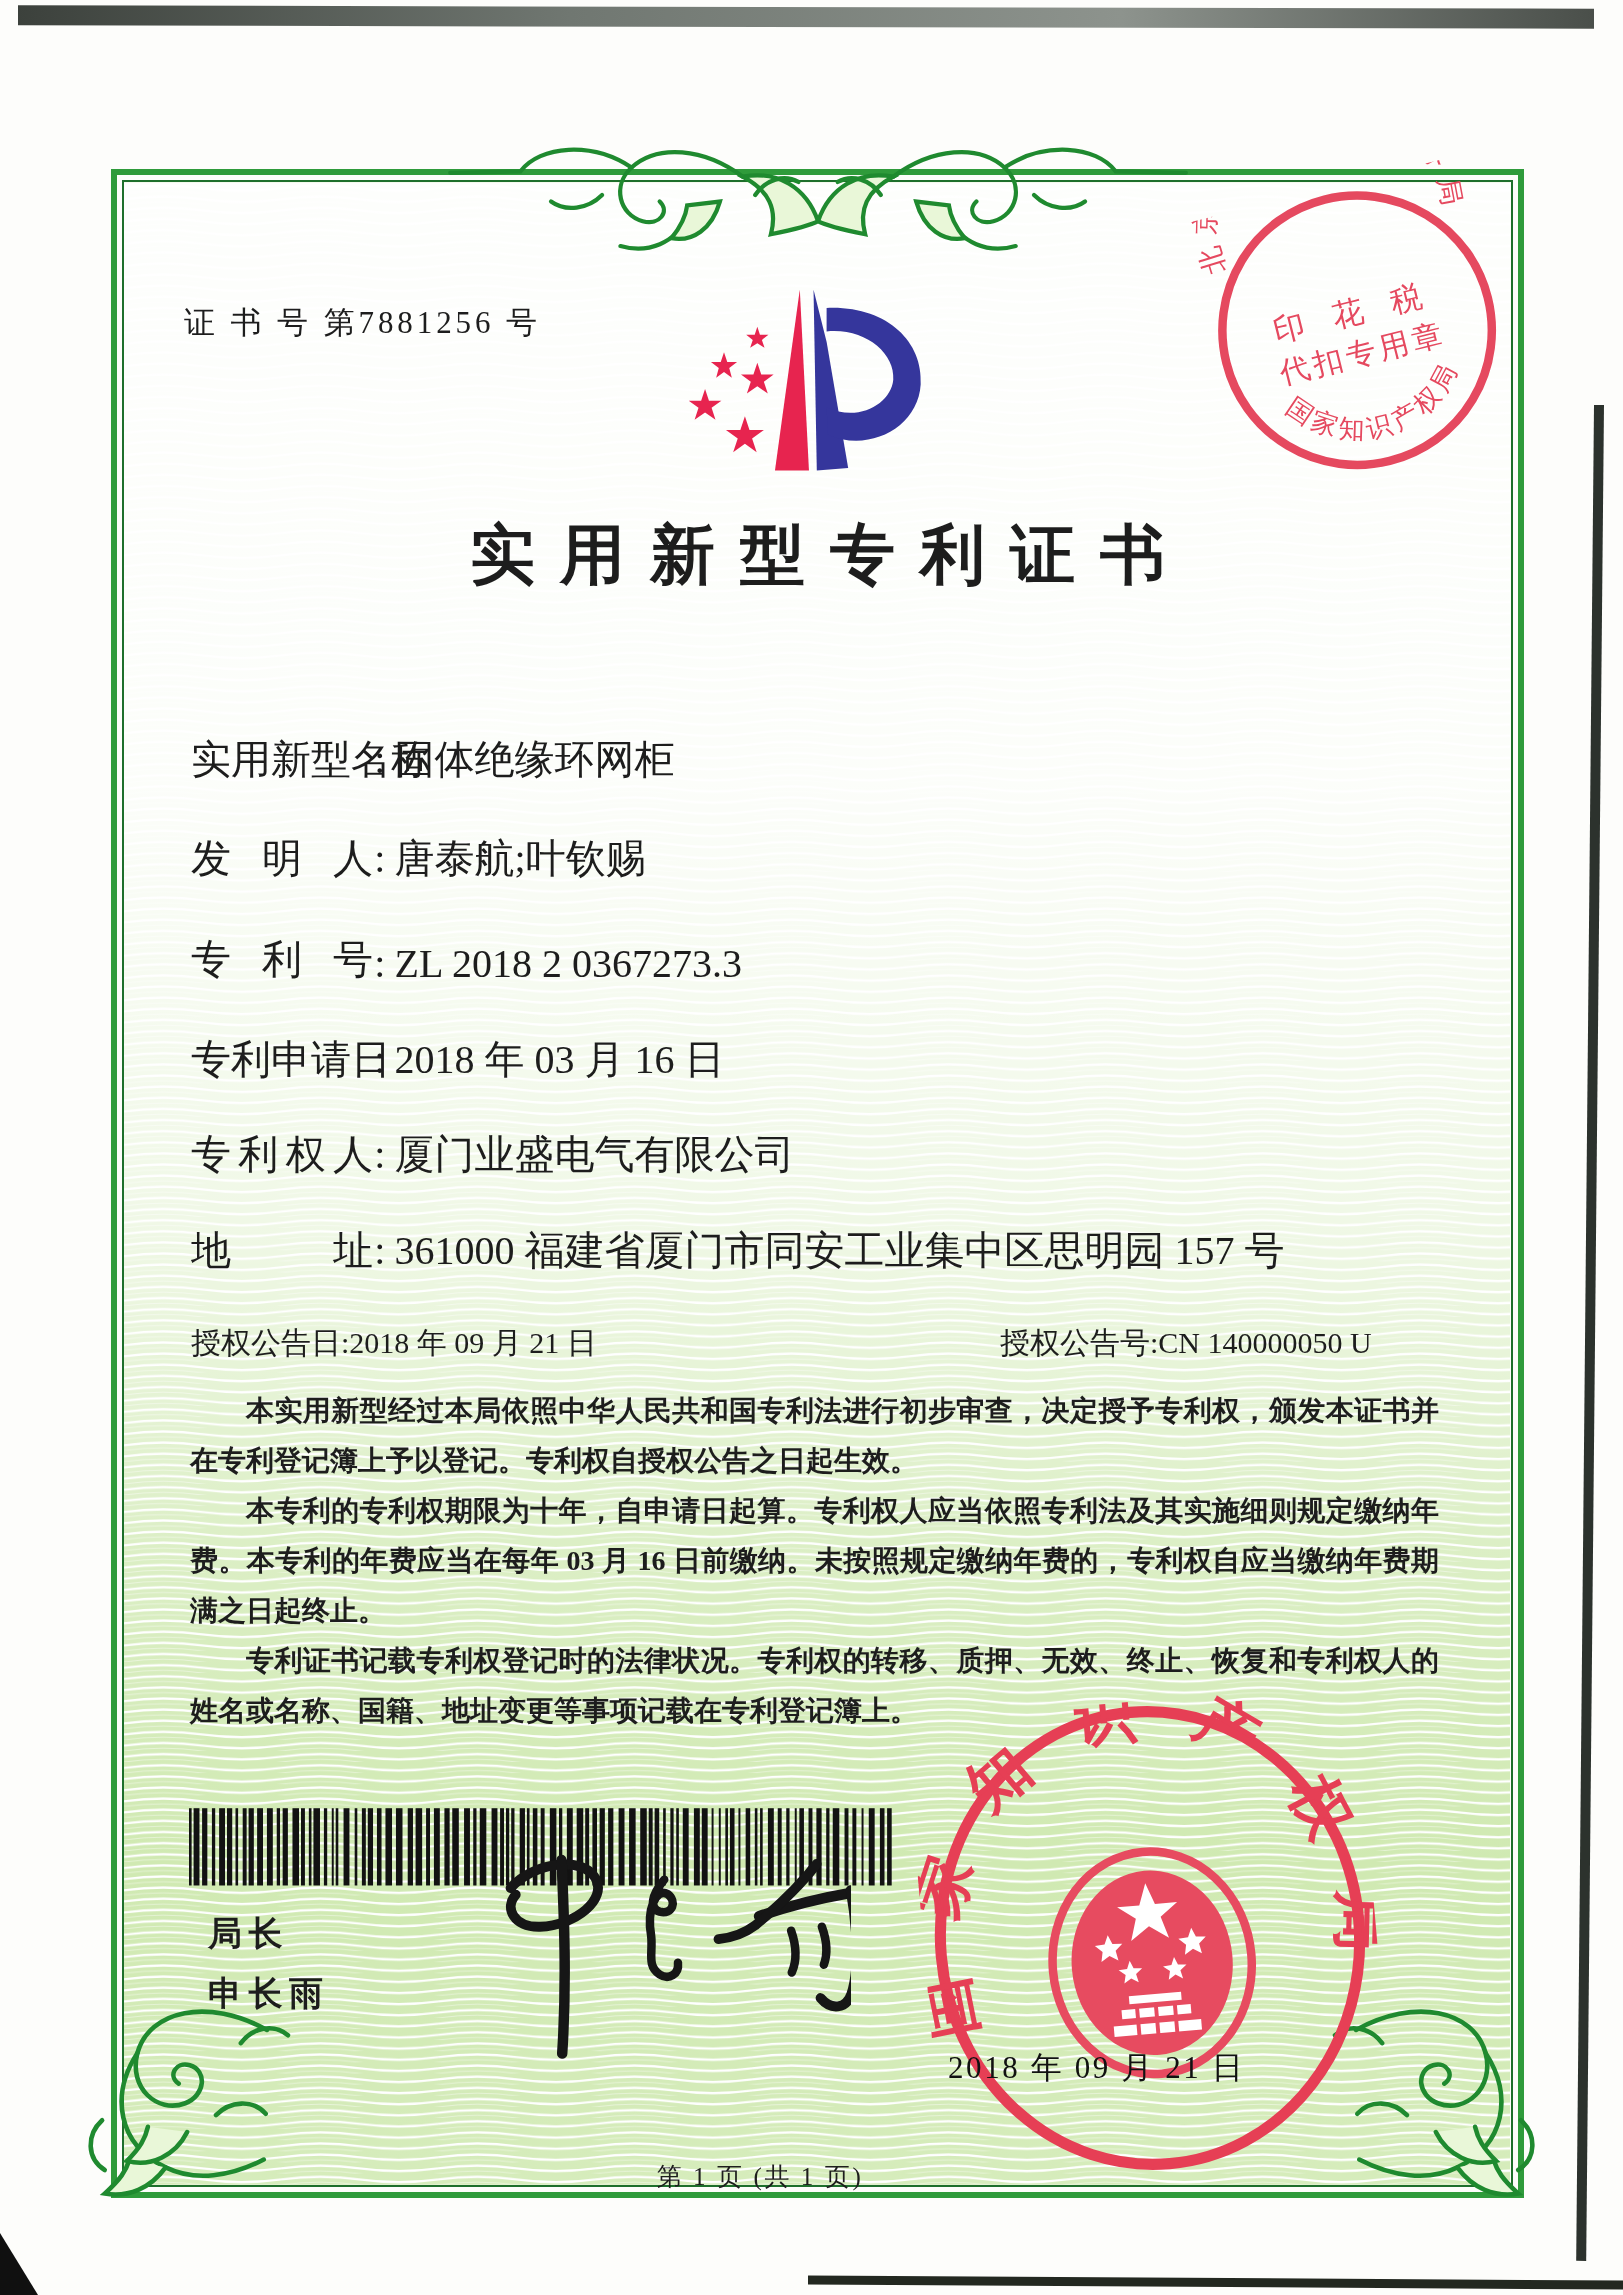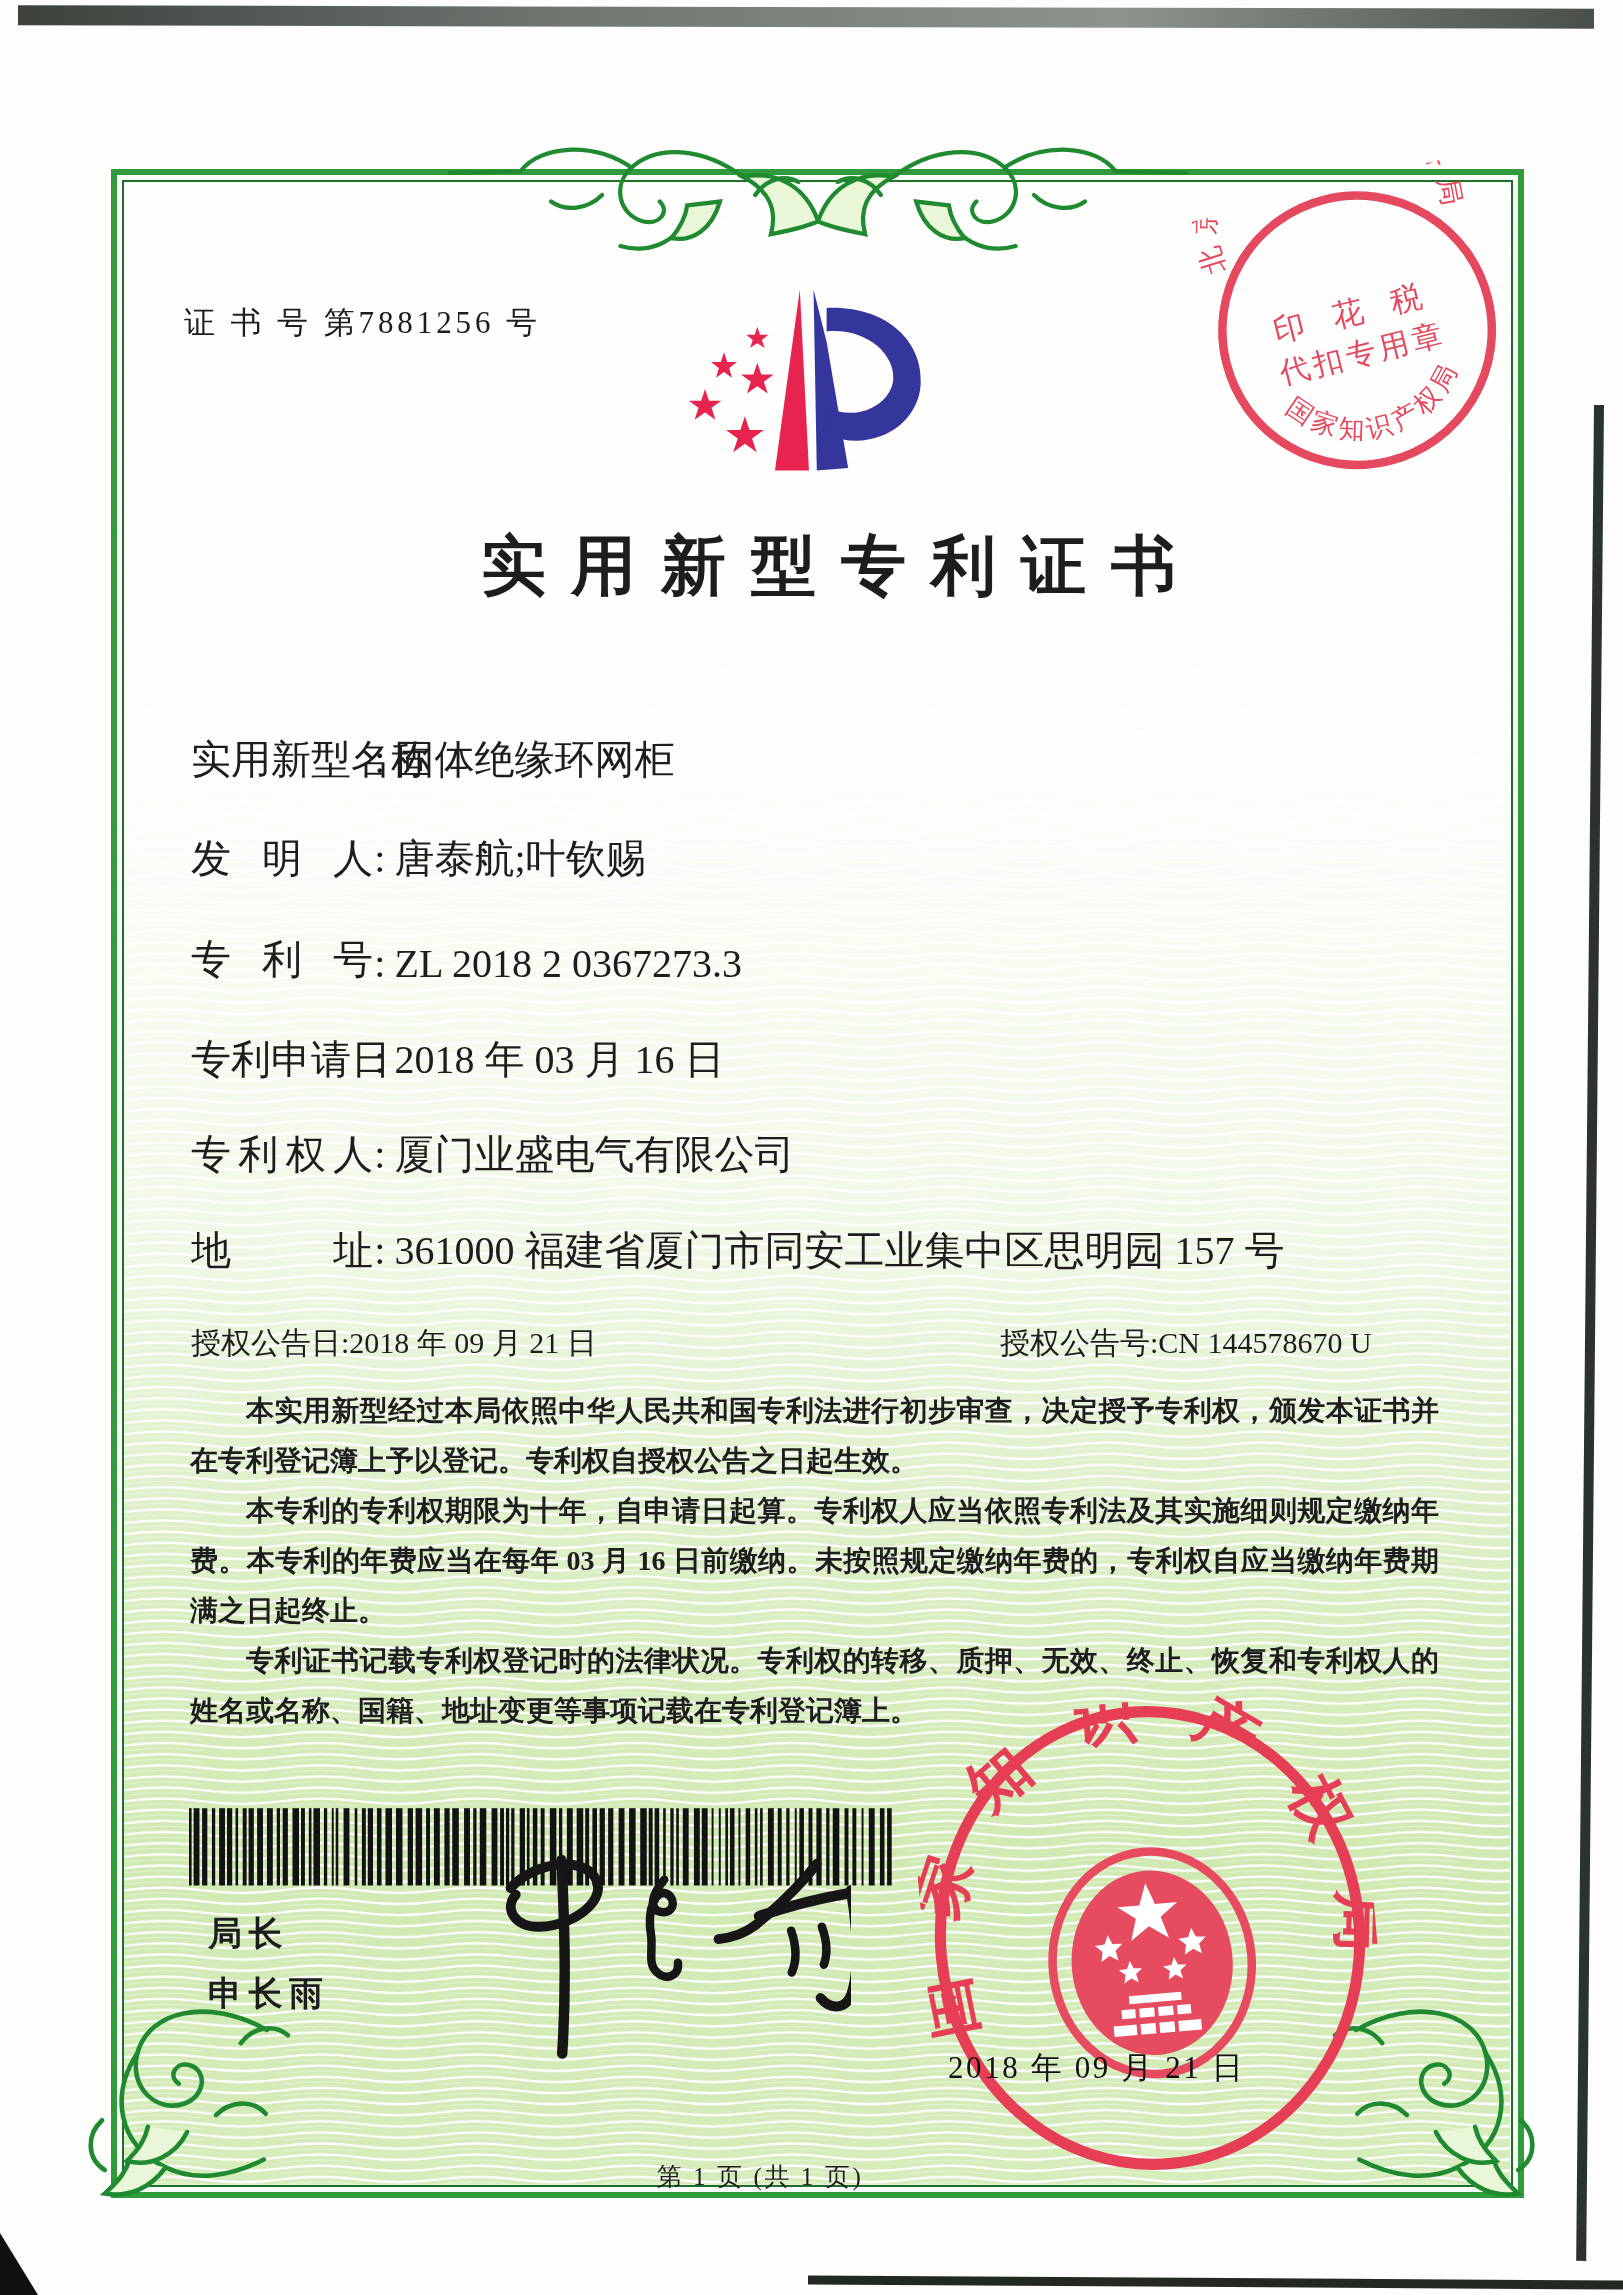--- a/index.html
+++ b/index.html
@@ -142,21 +142,21 @@
       <text font-size="42" fill="#e5495f" letter-spacing="15" font-family="Liberation Serif, DejaVu Serif, serif">
         <textPath href="#taxTop" startOffset="50%" text-anchor="middle">北京市海淀区地方税务局</textPath>
       </text>
       <text font-size="40" fill="#e5495f" letter-spacing="6" font-family="Liberation Serif, DejaVu Serif, serif">
         <textPath href="#taxBottom" startOffset="50%" text-anchor="middle">国家知识产权局</textPath>
       </text>
       <text x="222" y="210" text-anchor="middle" font-size="48" fill="#e5495f" letter-spacing="16" font-family="Liberation Serif, DejaVu Serif, serif">印 花 税</text>
       <text x="222" y="274" text-anchor="middle" font-size="46" fill="#e5495f" letter-spacing="6" font-family="Liberation Serif, DejaVu Serif, serif">代扣专用章</text>
     </svg>
 
-    <h1 class="title" style="margin:11px;">实用新型专利证书</h1>
+    <h1 class="title" style="margin:0;">实用新型专利证书</h1>
 
     <div class="field r1">
       <span class="lbl">实用新型名称</span><span class="colon">:</span><span>固体绝缘环网柜</span>
     </div>
     <div class="field r2">
       <span class="lbl">发明人</span><span class="colon">:</span><span>唐泰航;叶钦赐</span>
     </div>
     <div class="field r3">
       <span class="lbl">专利号</span><span class="colon">:</span><span>ZL 2018 2 0367273.3</span>
     </div>
@@ -165,21 +165,21 @@
     </div>
     <div class="field r5">
       <span class="lbl">专利权人</span><span class="colon">:</span><span>厦门业盛电气有限公司</span>
     </div>
     <div class="field r6">
       <span class="lbl">地址</span><span class="colon">:</span><span>361000 福建省厦门市同安工业集中区思明园 157 号</span>
     </div>
 
     <div class="grant-row">
       <span class="grant-date"><span>授权公告日</span><span class="colon">:</span><span>2018 年 09 月 21 日</span></span>
-      <span class="grant-no"><span>授权公告号</span><span class="colon">:</span><span>CN 144578670 U</span></span>
+      <span class="grant-no"><span>授权公告号</span><span class="colon">:</span><span>CN 140000050 U</span></span>
     </div>
 
     <div class="body-text">
       <p>本实用新型经过本局依照中华人民共和国专利法进行初步审查，决定授予专利权，颁发本证书并在专利登记簿上予以登记。专利权自授权公告之日起生效。</p>
       <p>本专利的专利权期限为十年，自申请日起算。专利权人应当依照专利法及其实施细则规定缴纳年费。本专利的年费应当在每年 03 月 16 日前缴纳。未按照规定缴纳年费的，专利权自应当缴纳年费期满之日起终止。</p>
       <p>专利证书记载专利权登记时的法律状况。专利权的转移、质押、无效、终止、恢复和专利权人的姓名或名称、国籍、地址变更等事项记载在专利登记簿上。</p>
     </div>
 
     <div class="barcode">
       <svg id="barcode-svg" width="704" height="79" viewBox="0 0 1075 120">

